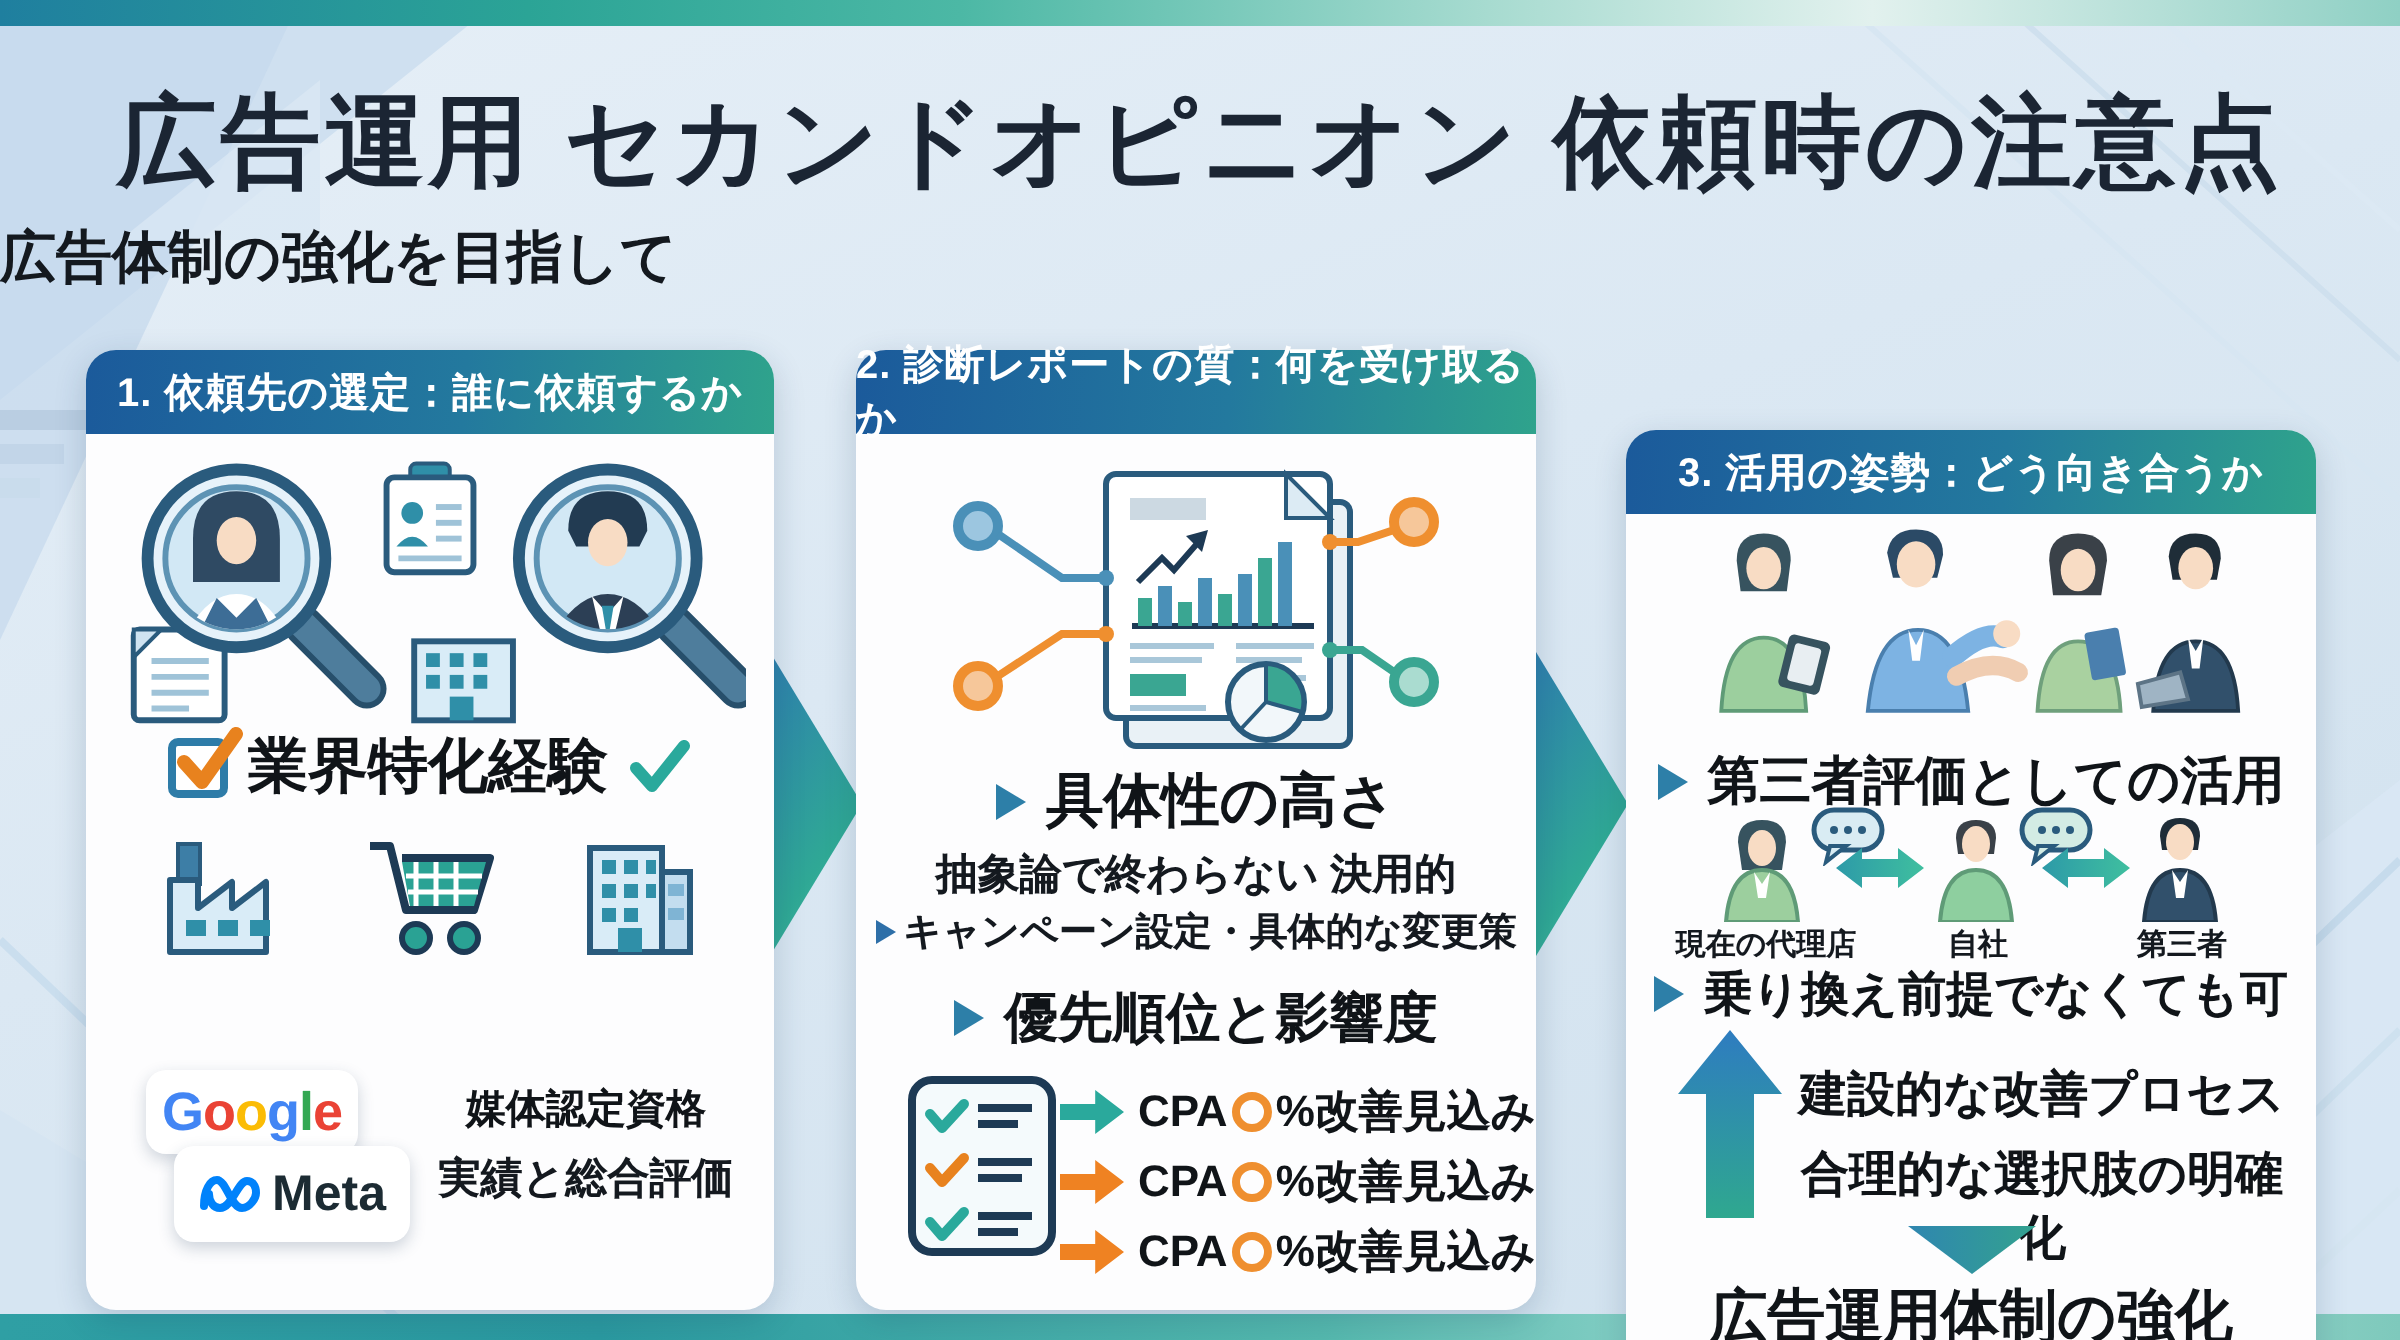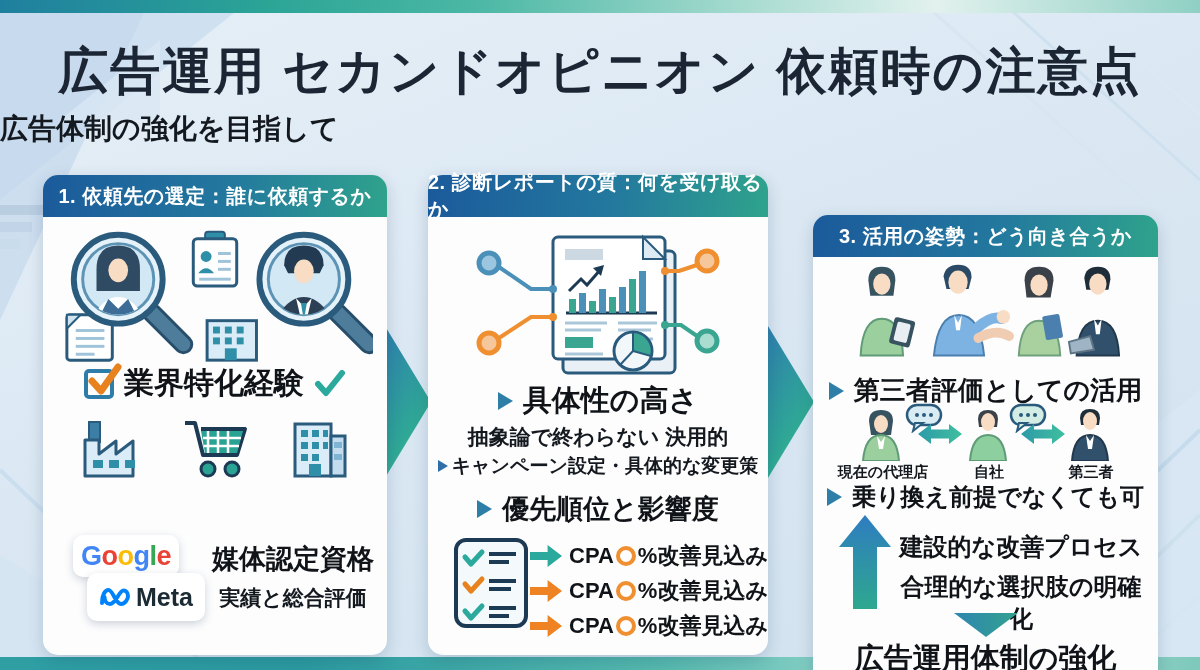--- a/index.html
+++ b/index.html
@@ -44,21 +44,21 @@
   .checkbox svg { position:absolute; left:-2px; top:-10px; }
   .check-label { font-size:30px; font-weight:900; color:#101418; }
   .industry-icons { top:242px; gap:30px; }
   .example-label { top:312px; left:0; width:100%; text-align:center; font-size:27px; font-weight:800; color:#14191f; }
   .logo-badge { position:absolute; background:#fff; border-radius:10px;
     box-shadow:0 3px 8px rgba(30,60,90,.22); display:flex; align-items:center; justify-content:center; }
   .google-badge { left:30px; top:360px; width:106px; height:42px; font-size:27px; font-weight:700; letter-spacing:-.5px; }
   .meta-badge { left:44px; top:398px; width:118px; height:48px; gap:5px; font-size:25px; font-weight:700; color:#1c2b33; }
   .gl0,.gl3 { color:#4285F4; } .gl1,.gl5 { color:#EA4335; } .gl2 { color:#FBBC05; } .gl4 { color:#34A853; }
   .cert-text { left:160px; top:366px; width:180px; text-align:center; }
-  .cert-title { font-size:27px; font-weight:900; color:#101418; }
+  .cert-title { font-size:20px; font-weight:900; color:#101418; }
   .cert-sub { margin-top:7px; font-size:21px; font-weight:800; color:#14191f; }
 
   
   .tri { width:0; height:0; border-style:solid; border-width:9px 0 9px 15px;
     border-color:transparent transparent transparent #2d7fa8; display:inline-block; }
   .tri.small { border-width:6px 0 6px 10px; border-left-color:#2e6fa8; }
 
   
   .illu2 { left:45px; top:46px; }
   .point1 { top:382px; gap:10px; font-size:29px; font-weight:900; color:#101418; }

